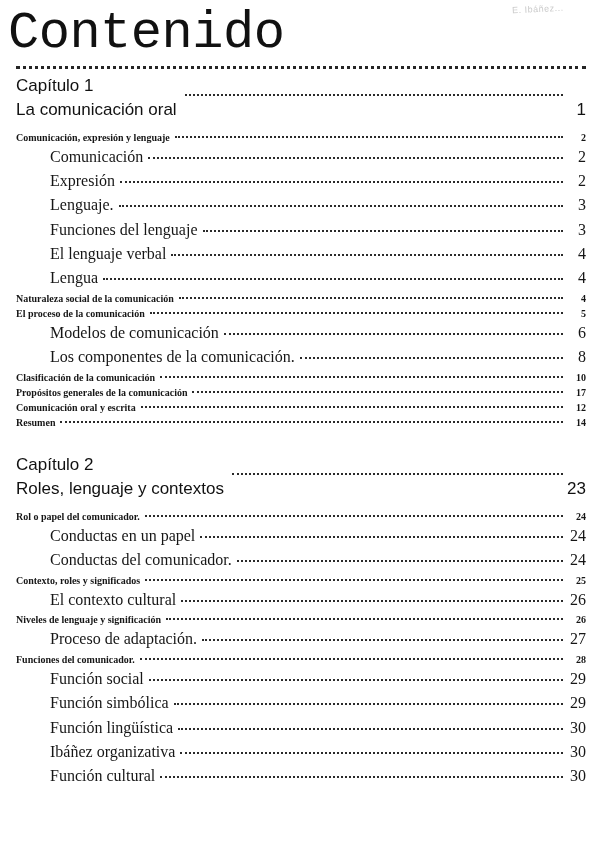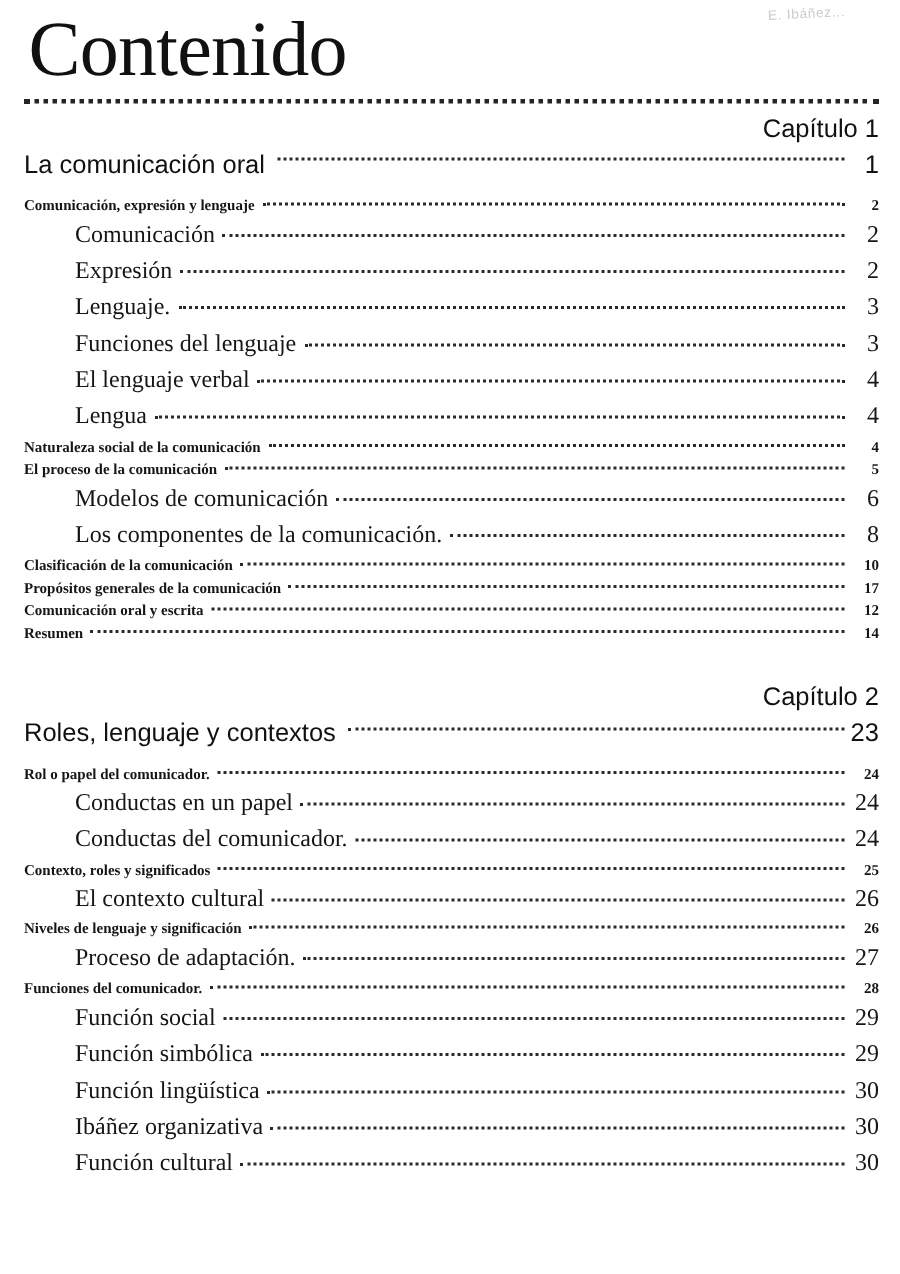--- a/index.html
+++ b/index.html
@@ -31,52 +31,51 @@
     letter-spacing: .5px;
     opacity: .75;
     transform: rotate(-3deg);
     pointer-events: none;
   }
   .scan-mark.m1 { top: 4px; left: 512px; }
   .scan-mark.m2 { top: 504px; left: 205px; font-size: 11px; transform: rotate(-12deg); color: #c2c2c2; }
   .scan-mark.m3 { top: 782px; left: 283px; font-size: 11px; transform: rotate(-20deg); color: #c7c7c7; }
 
   .title {
-    font-family: Liberation Serif, serif;
+    font-family: Liberation Mono, monospace;
     font-weight: 300;
     font-size: 52px;
     letter-spacing: -0.5px;
     line-height: 1;
     margin: 0;
-    padding: 8px 0 0 19px;
+    padding: 8px 0 0 8px;
     color: #111;
   }
   .rule {
     margin: 6px 14px 0 16px;
     border-top: 3px dotted #1a1a1a;
     height: 0;
     opacity: .95;
   }
   .content {
     padding: 0 14px 0 16px;
   }
 
   .chapter-block { margin-top: 6px; }
   .chapter-label {
     font-family: "Liberation Sans", sans-serif;
     font-size: 17px;
     font-weight: 400;
     color: #111;
     margin: 0;
     line-height: 1.35;
-    text-align: right;
   }
   .chapter-title-row {
     display: flex;
-    align-items: center;
+    align-items: flex-start;
     font-family: "Liberation Sans", sans-serif;
     font-size: 17px;
     font-weight: 400;
     color: #111;
     line-height: 1.45;
   }
 
   .entry {
     display: flex;
     align-items: baseline;

